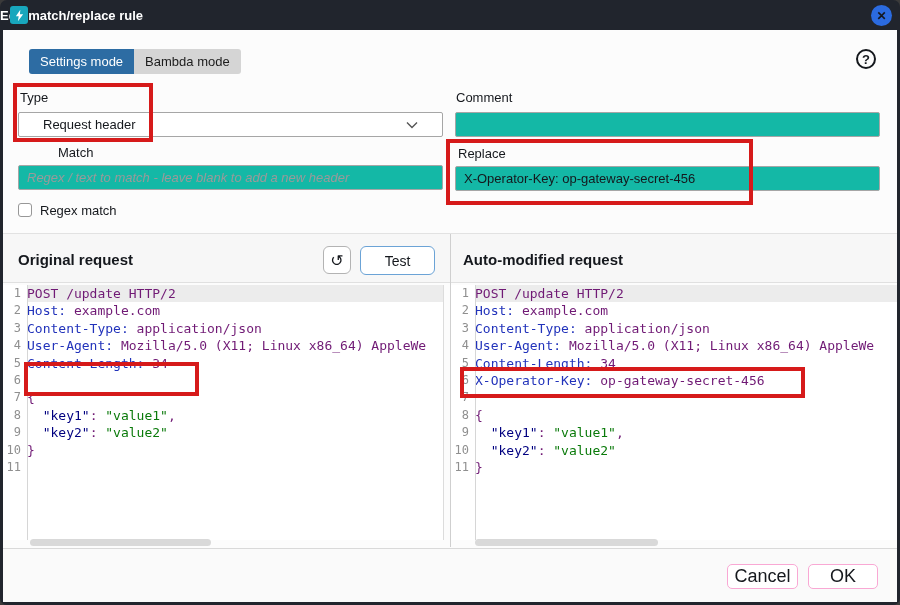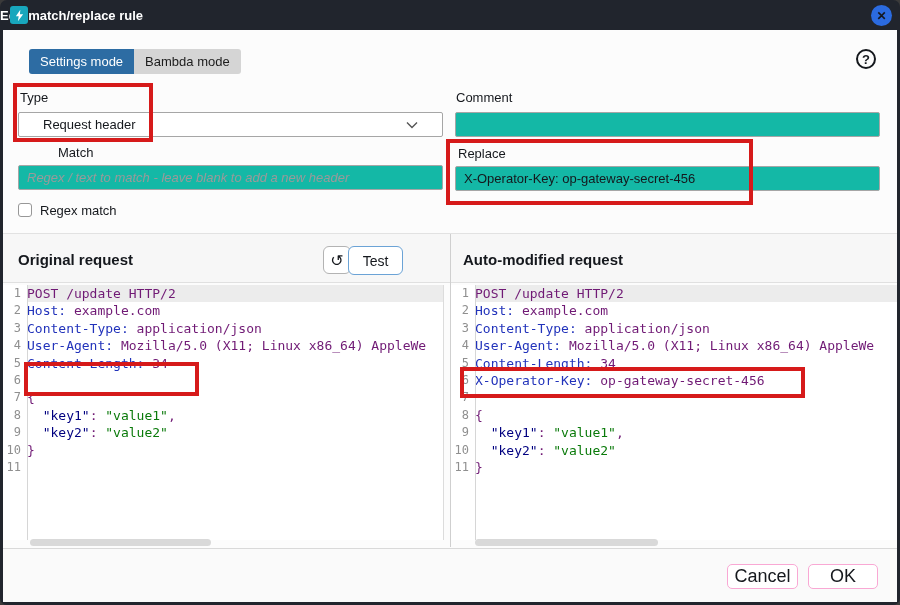--- a/index.html
+++ b/index.html
@@ -39,21 +39,21 @@
   .checkbox{position:absolute;left:18px;top:203px;width:14px;height:14px;border:1px solid #979797;border-radius:3px;
             background:#fff;cursor:pointer;box-sizing:border-box;}
   
   .panel-sep-top{position:absolute;left:3px;top:233px;width:894px;height:1px;background:#e2e2e2;}
   .panel-header{position:absolute;left:3px;top:234px;width:894px;height:49px;background:#f7f7f7;
                 border-bottom:1px solid #e0e0e0;box-sizing:border-box;}
   .panel-title{position:absolute;font-size:15px;font-weight:bold;color:#15181d;}
   .icon-btn{position:absolute;left:323px;top:246px;width:28px;height:28px;border:1px solid #b3b3b3;border-radius:6px;
             background:#fff;display:flex;align-items:center;justify-content:center;font-size:16px;color:#15181d;
             box-sizing:border-box;cursor:pointer;}
-  .test-btn{position:absolute;left:348px;top:246px;width:55px;height:29px;border:1px solid #6ba3d6;border-radius:6px;
+  .test-btn{position:absolute;left:360px;top:246px;width:75px;height:29px;border:1px solid #6ba3d6;border-radius:6px;
             background:#fff;display:flex;align-items:center;justify-content:center;font-size:14px;color:#15181d;
             box-sizing:border-box;cursor:pointer;}
   .vdivider{position:absolute;left:450px;top:234px;width:1px;height:313px;background:#cfcfcf;}
   
   .editor{position:absolute;top:285px;overflow:hidden;background:#fff;}
   #editor-original{left:3px;width:440px;height:255px;}
   #editor-auto{left:451px;width:446px;height:255px;}
   .code-line{display:flex;height:17.4px;line-height:17.4px;font-family:"DejaVu Sans Mono",monospace;
              font-size:13px;white-space:pre;}
   .ln{flex:0 0 24px;text-align:right;padding-right:6px;color:#8f8f8f;font-size:12px;box-sizing:border-box;}

